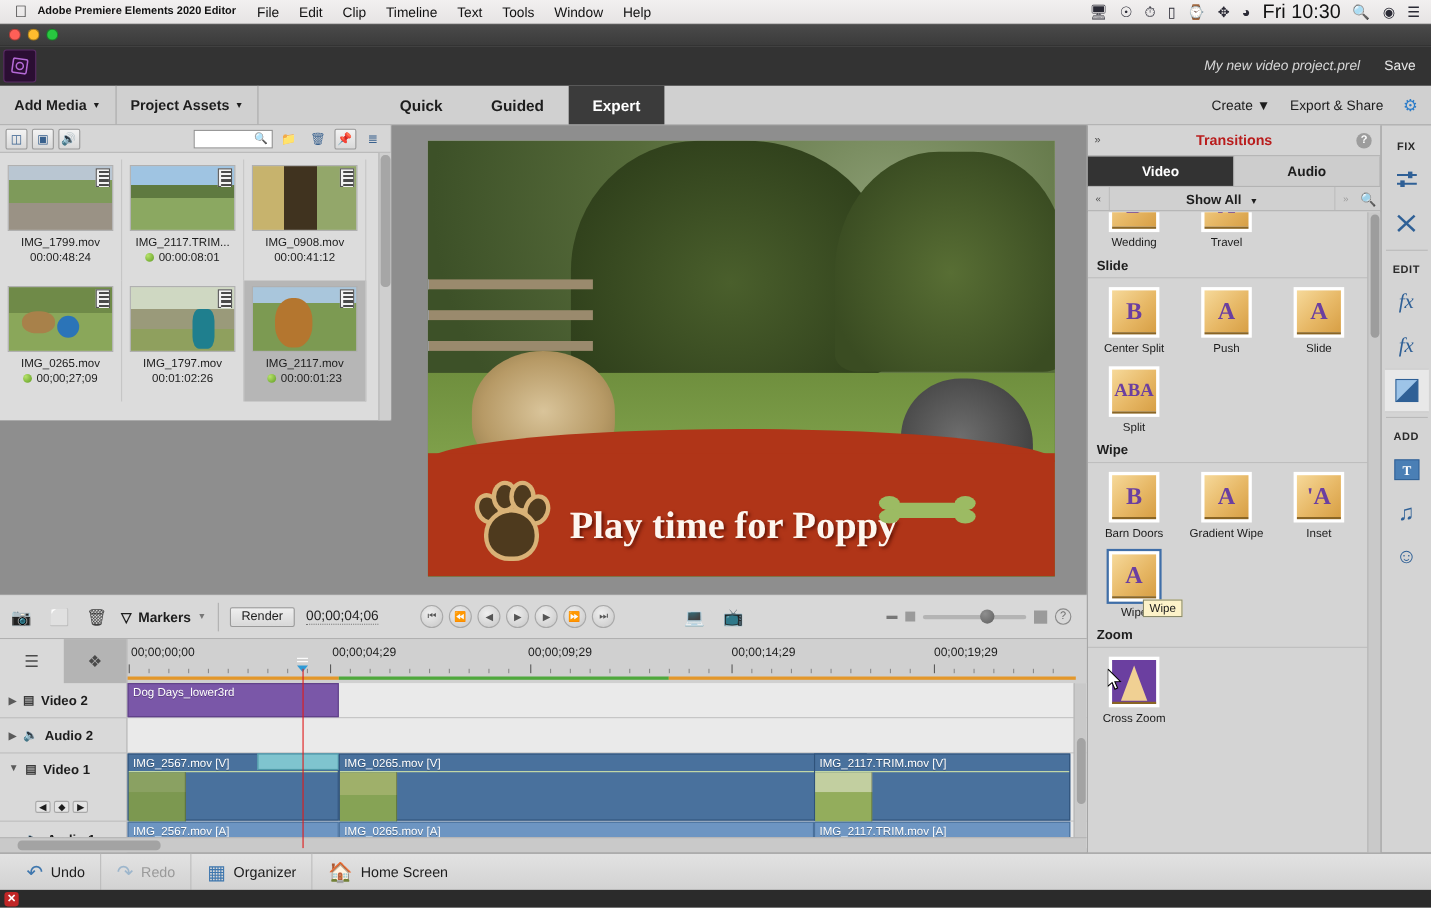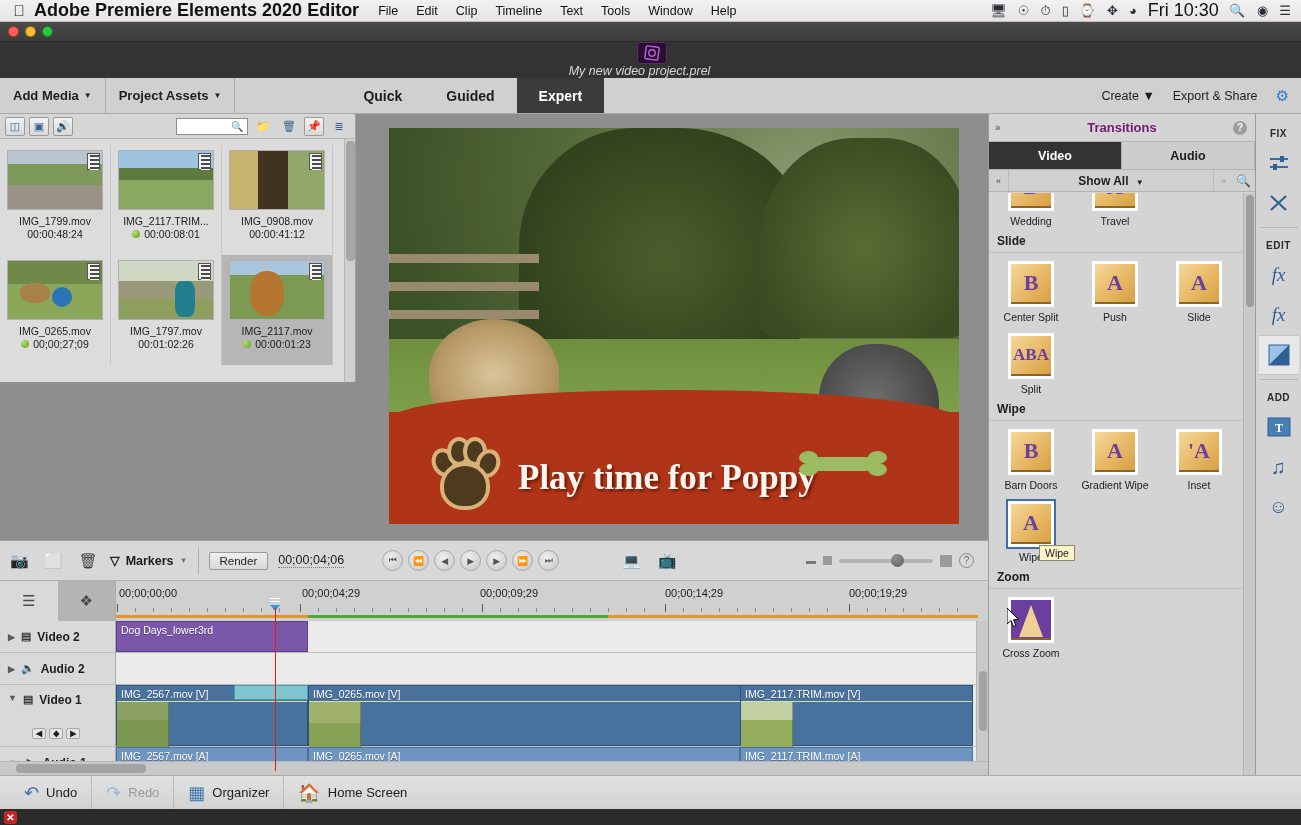--- a/index.html
+++ b/index.html
@@ -13,41 +13,41 @@
   .app { position:relative; width:1301px; height:825px; }
 
   
   .macbar {
     position:absolute; top:0; left:0; width:1301px; height:22px;
     background: linear-gradient(to bottom,#f2f0f0,#e6e4e4);
     border-bottom:1px solid #c2c0c0;
     display:flex; align-items:center; padding:0 8px; gap:0;
   }
   .mac-apple { width:22px; text-align:center; font-size:15px; color:#111; line-height:1; }
-  .mac-appname { font-weight:bold; font-size:18px; color:#111; margin:0 10px 0 4px;}
+  .mac-appname { font-weight:bold; font-size:10px; color:#111; margin:0 10px 0 4px;}
   .mac-menu { font-size:12.5px; color:#111; padding:0 9px; }
   .mac-right { margin-left:auto; display:flex; align-items:center; gap:11px; padding-right:2px;}
   .mac-right .ic { font-size:13px; color:#2a2a35; line-height:1; display:block;}
   .mac-clock { font-size:18px; color:#111; }
 
   
   .titlebar {
     position:absolute; top:22px; left:0; width:1301px; height:20px;
     background: linear-gradient(to bottom,#4a4a4a,#3b3b3b);
     border-bottom:1px solid #2b2b2b;
     display:flex; align-items:center; padding-left:8px; gap:6px;
   }
   .wdot { width:11px; height:11px; border-radius:50%; border:1px solid rgba(0,0,0,.35); }
   .wdot.r{background:#ff5f57;} .wdot.y{background:#febc2e;} .wdot.g{background:#28c840;}
 
   
   .pr-header {
     position:absolute; top:42px; left:0; width:1301px; height:36px;
     background:#333333;
-    display:flex; align-items:center;flex-direction:column;
+    display:flex; align-items:center;
   }
   .pr-logo {
     width:30px; height:30px; margin-left:3px;
     background:#2b0e33; border:1px solid #5b2c66; border-radius:3px;
     display:flex; align-items:center; justify-content:center;
   }
   .pr-logo svg { display:block; }
   .pr-header .spacer { flex:1; }
   .proj-name {
     color:#d7d7d7; font-style:italic; font-size:12.5px; margin-right:22px;
@@ -191,21 +191,21 @@
   .bone .k1{left:2px; top:1px;} .bone .k2{left:2px; top:13px;}
   .bone .k3{right:2px; top:1px;} .bone .k4{right:2px; top:13px;}
 
   
   .tpanel {
     position:absolute; top:114px; left:988px; width:267px; height:661px;
     background:#d4d4d4; border-left:1px solid #9b9b9b;
   }
   .tp-head { height:28px; background:#d4d4d4; display:flex; align-items:center;
     justify-content:center; position:relative; border-bottom:1px solid #b3b3b3;}
-  .tp-head .title{ font-size:13px; font-weight:bold; color:#701a75; }
+  .tp-head .title{ font-size:13px; font-weight:bold; color:#b91c1c; }
   .tp-head .arrows { position:absolute; left:6px; font-size:10px; color:#4a4a4a; }
   .tp-head .qmark { position:absolute; right:8px; width:14px; height:14px; border-radius:50%;
     background:#9d9d9d; color:#fff; font-size:10px; font-weight:bold;
     display:flex;align-items:center;justify-content:center;}
   .tp-tabs { display:flex; height:28px; }
   .tp-tab { flex:1; display:flex; align-items:center; justify-content:center;
     font-size:12.5px; font-weight:bold; color:#1d1d1d; background:#cdcdcd;
     border-right:1px solid #b3b3b3; border-bottom:1px solid #b3b3b3;}
   .tp-tab.active { background:#333333; color:#ffffff; }
   .tp-filter { height:22px; background:#d0d0d0; border-bottom:1px solid #b3b3b3;

